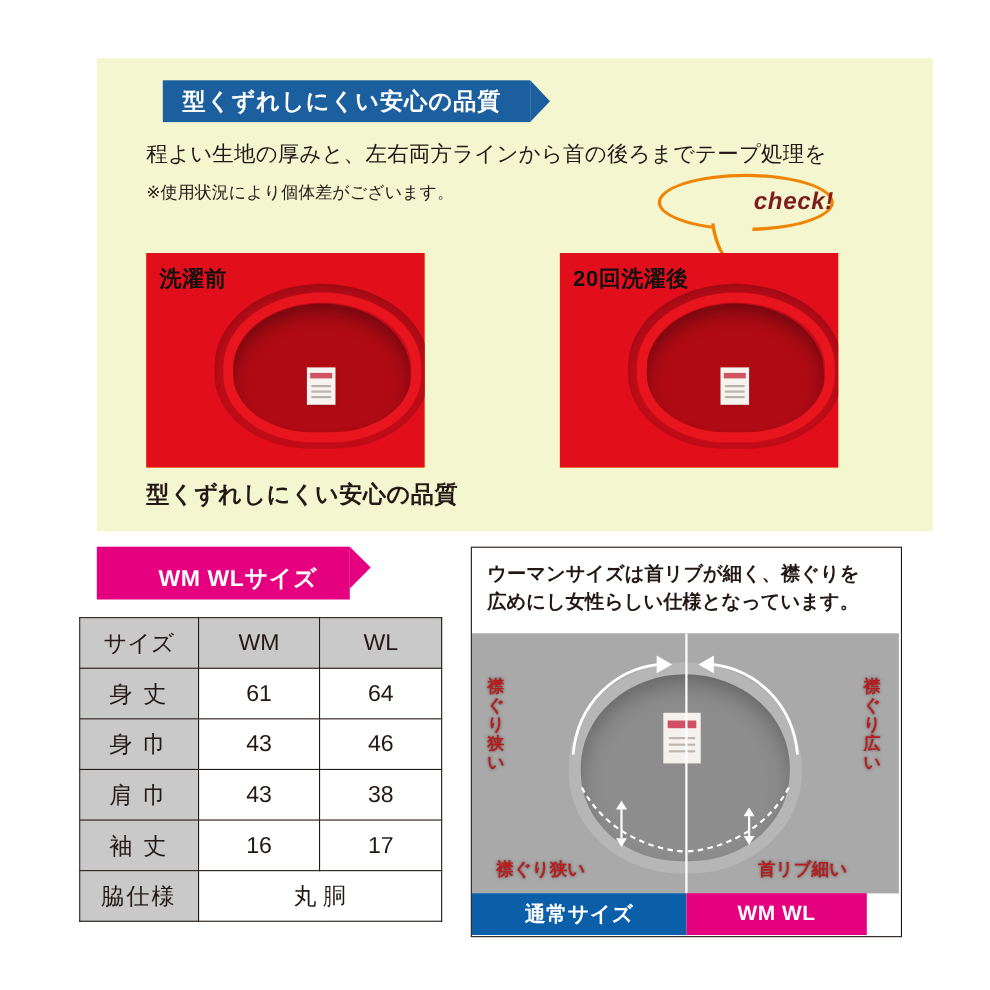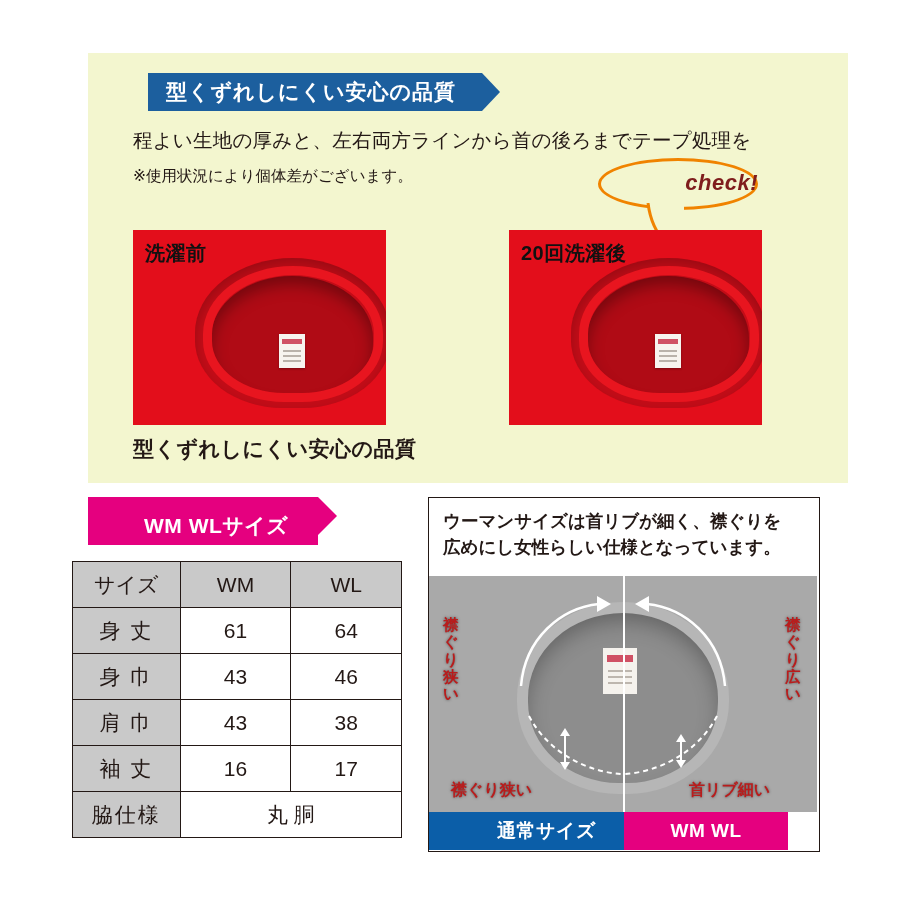--- a/index.html
+++ b/index.html
@@ -392,21 +392,21 @@
     top: 314px;
     height: 38px;
     display: flex;
     align-items: center;
     justify-content: center;
     font-size: 19px;
     font-weight: bold;
     color: #ffffff;
     letter-spacing: 0.5px;
   }
-  .band.normal { left: 0;   width: 195px; background: #0b5ea8; padding-left: 20px; }
+  .band.normal { left: 0;   width: 195px; background: #0b5ea8; }
   .band.wm     { left: 195px; width: 164px; background: #e5007f; }
 </style>
 </head>
 <body>
 
 <div class="page">
 
   <div class="quality-panel">
 
     <div class="ribbon">

